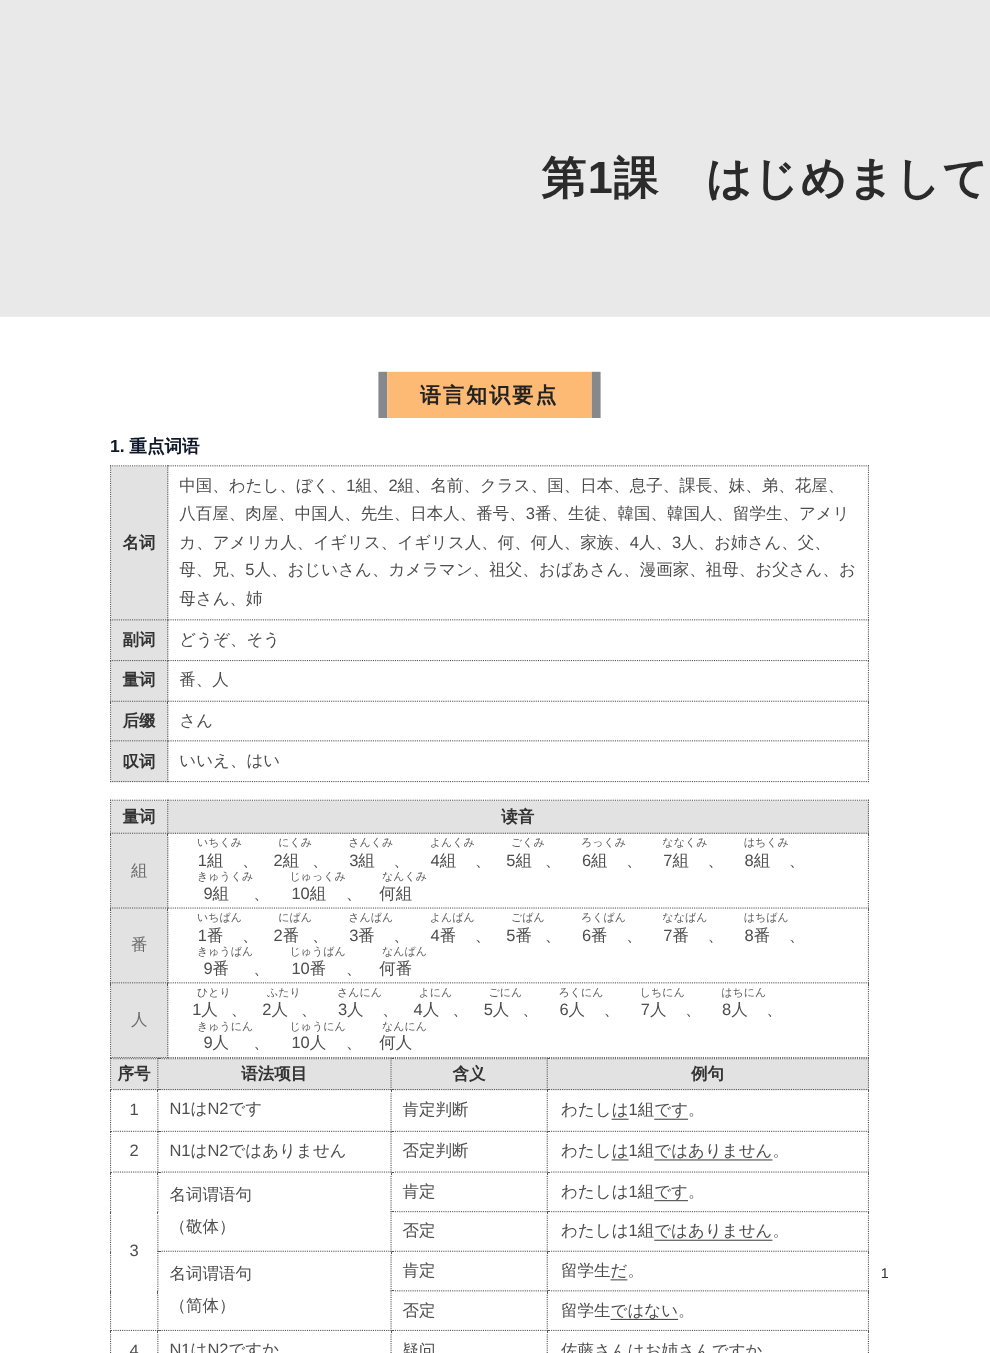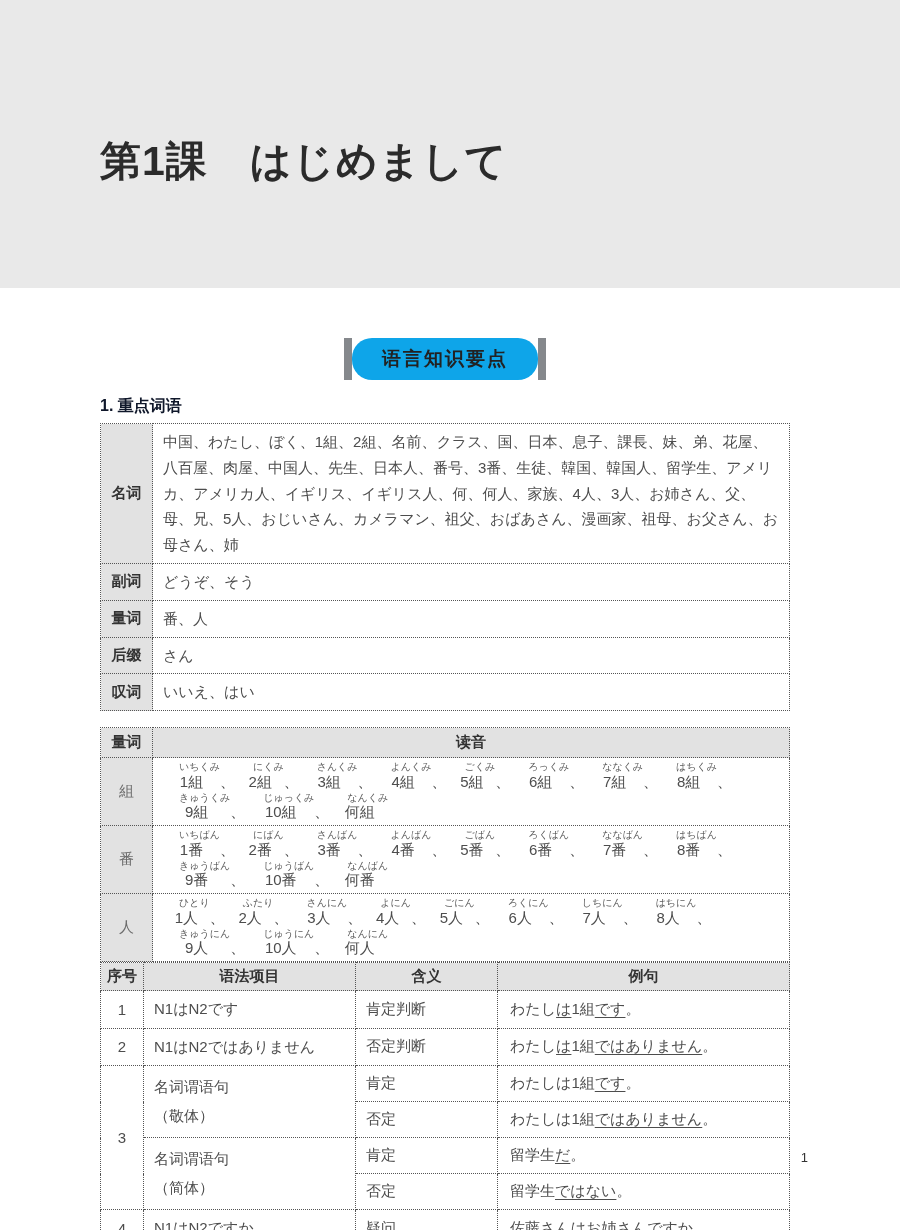--- a/index.html
+++ b/index.html
@@ -17,41 +17,41 @@
   .top-band {
     width: 900px; height: 288px;
     background: #e9e9e9;
   }
   .lesson-title {
     padding: 134px 0 0 100px;
     font-size: 41px;
     font-weight: bold;
     color: #2b2b2b;
     letter-spacing: 1px;
+    text-align: right;
   }
 
   
   .content { width: 690px; margin: 0 110px 0 100px; }
 
   
   .banner {
     margin-top: 50px;
     display: flex;
     justify-content: center;
     align-items: stretch;
   }
   .banner .bar { width: 8px; background: #85888c; }
   .banner .banner-label {
-    background: #0ea5e9;
+    background: #fdba74;
     color: #222;
     font-size: 19px;
     font-weight: bold;
     padding: 8px 30px;
     letter-spacing: 2px;
-    border-radius: 20px;
   }
 
   
   .sec-heading {
     font-size: 16px;
     font-weight: bold;
     color: #0f172a;
     margin: 16px 0 6px 0;
   }
   .sec-heading.second { margin-top: 28px; }

